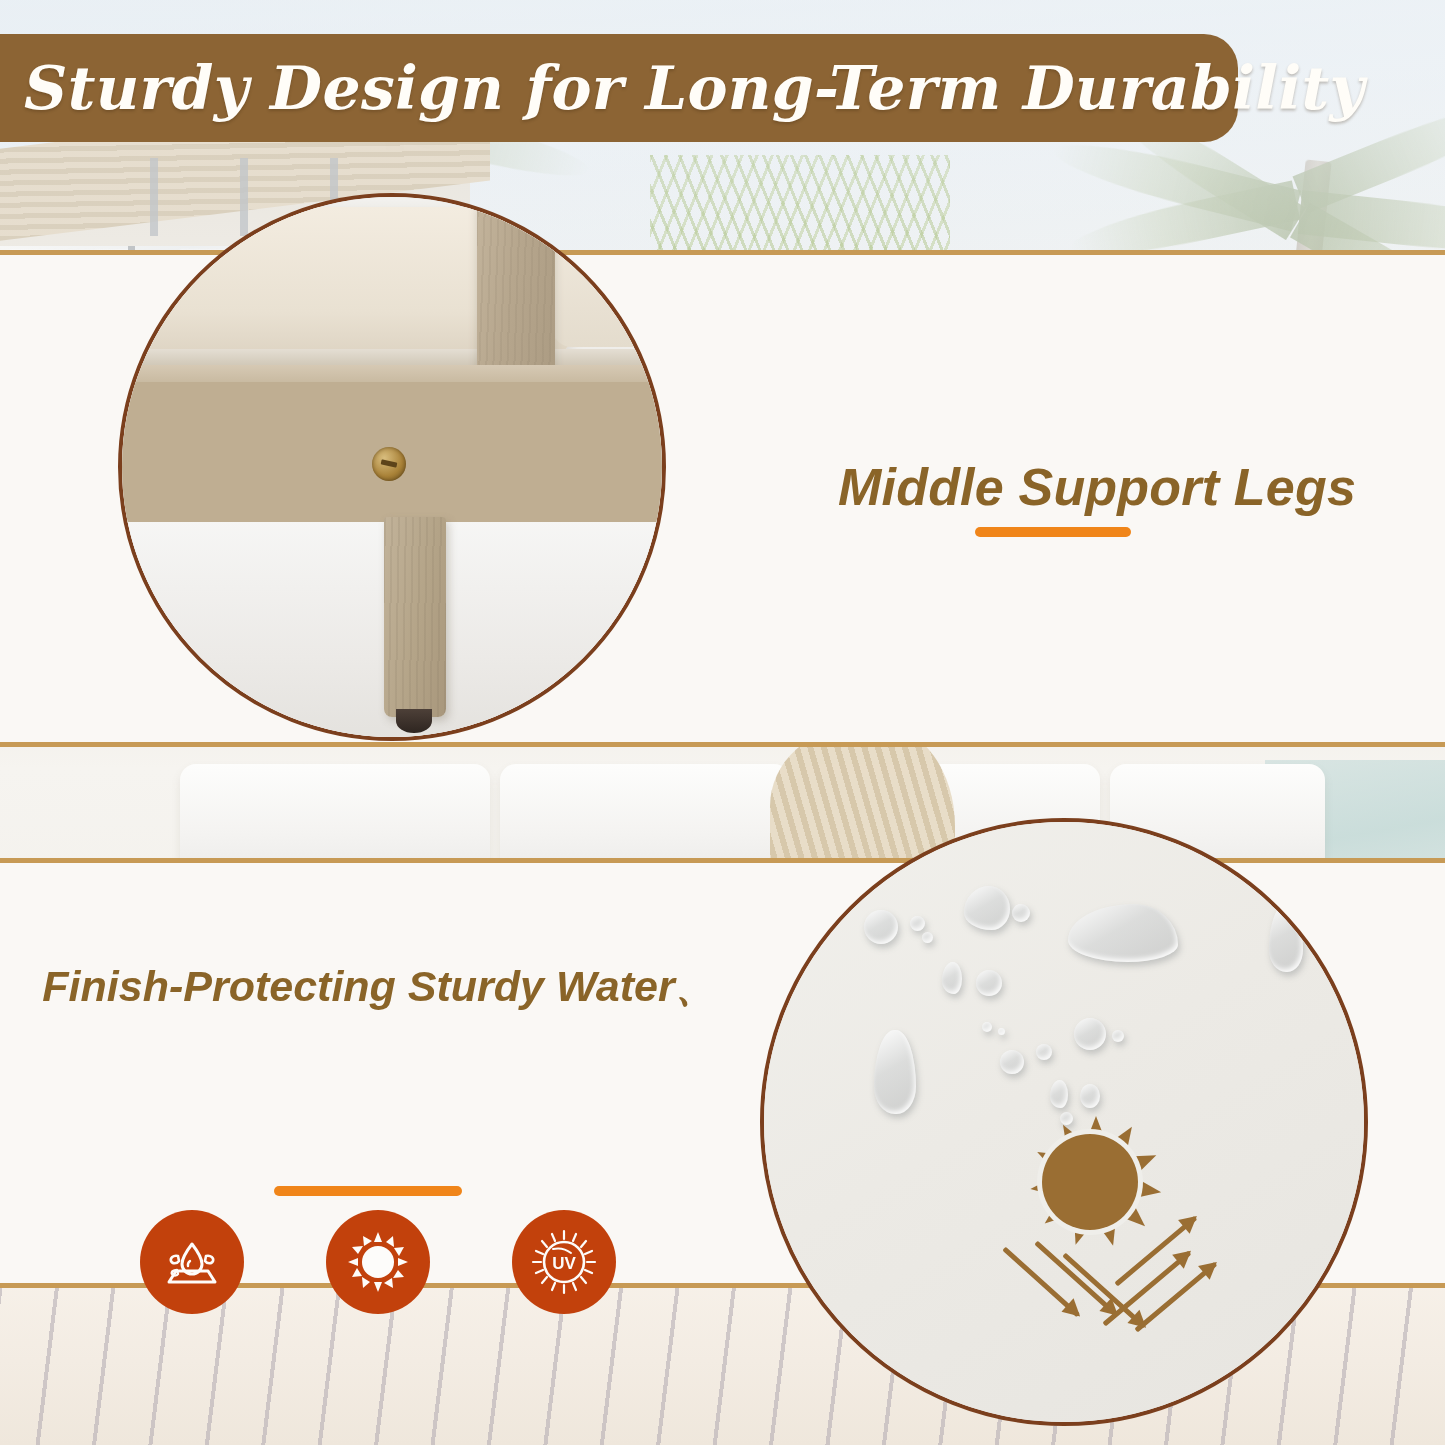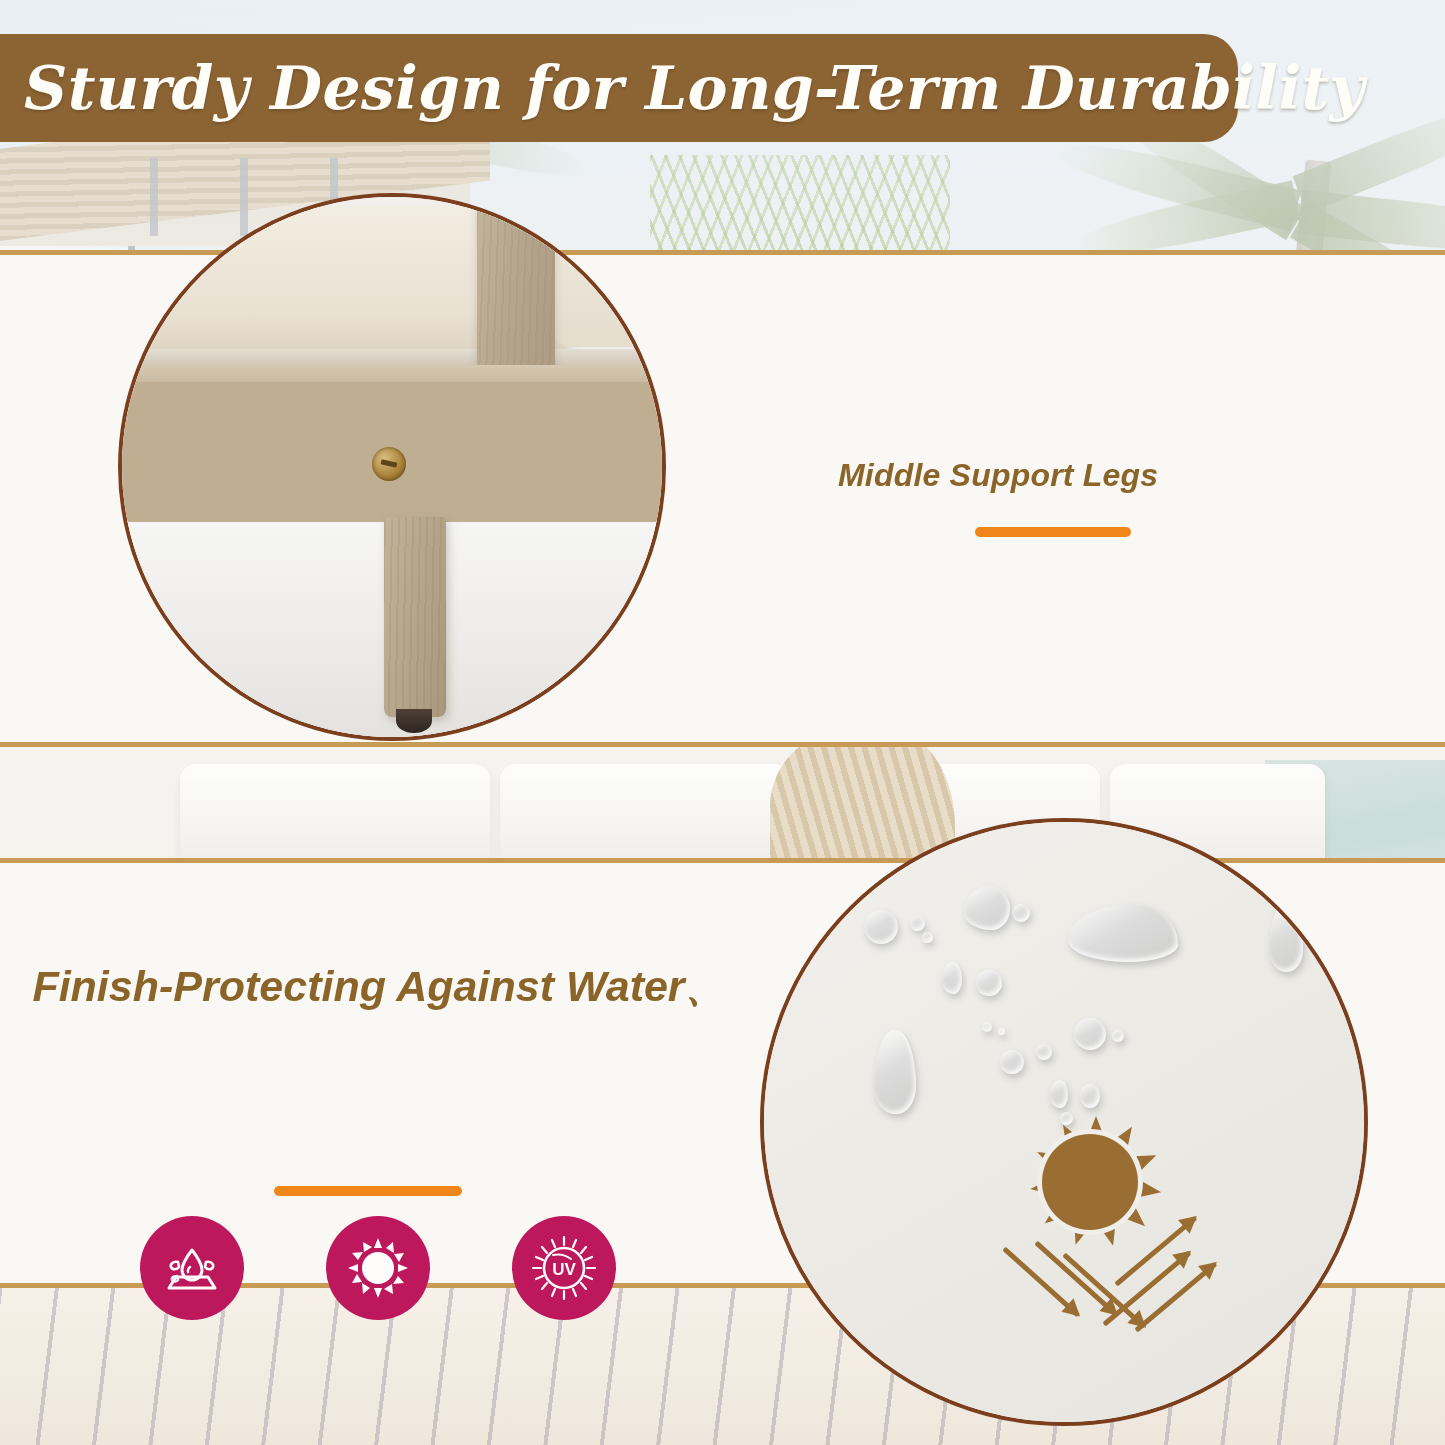--- a/index.html
+++ b/index.html
@@ -214,38 +214,38 @@
     position:absolute;height:5px;background:#9a6e33;transform-origin:left center;border-radius:2px;
   }
   .arrow:after{
     content:"";position:absolute;right:-2px;top:-7px;
     border-top:9px solid transparent;border-bottom:9px solid transparent;
     border-left:17px solid #9a6e33;
   }
 
   
   .callout-title{
-    position:absolute;color:#8a6428;font-size:32px;font-weight:bold;font-style:italic;
+    position:absolute;color:#8a6428;font-size:52px;font-weight:bold;font-style:italic;
     white-space:nowrap;letter-spacing:.2px;
   }
   #legs-title{left:838px;top:457px;}
   .ul-bar{position:absolute;height:10px;border-radius:6px;background:#f08519;}
   #legs-bar{left:975px;top:527px;width:156px;}
 
   .wr-block{position:absolute;left:0;top:955px;width:760px;text-align:center;}
   .wr-line{
     color:#8a6428;font-size:43px;font-weight:bold;font-style:italic;line-height:62px;
     white-space:nowrap;
   }
   #wr-bar{left:274px;top:1186px;width:188px;}
 
   .icon-row{position:absolute;left:140px;top:1206px;width:500px;height:104px;}
   .icon-circle{
-    position:absolute;top:10px;width:104px;height:104px;border-radius:50%;
-    background:#be185d;
+    position:absolute;top:4px;width:104px;height:104px;border-radius:50%;
+    background:#c2410c;
   }
   #ic-water{left:0;}
   #ic-sun{left:186px;}
   #ic-uv{left:372px;}
   .icon-circle svg{position:absolute;left:50%;top:50%;transform:translate(-50%,-50%);}
 
   
   .plant{
     position:absolute;left:650px;top:155px;width:300px;height:105px;
     background:
@@ -378,21 +378,21 @@
       <div class="arrow" style="left:240px;top:424px;width:100px;transform:rotate(42deg);"></div>
       <div class="arrow" style="left:300px;top:430px;width:108px;transform:rotate(42deg);"></div>
 
       <div class="arrow" style="left:340px;top:500px;width:112px;transform:rotate(-40deg);"></div>
       <div class="arrow" style="left:372px;top:506px;width:104px;transform:rotate(-40deg);"></div>
       <div class="arrow" style="left:352px;top:460px;width:104px;transform:rotate(-40deg);"></div>
     </div>
   </div>
 
   <div class="wr-block">
-    <div class="wr-line">Finish-Protecting Against Water、</div>
+    <div class="wr-line">Finish-Protecting Sturdy Water、</div>
   </div>
   <div class="ul-bar" id="wr-bar"></div>
 
   <div class="icon-row">
 
     <div class="icon-circle" id="ic-water">
       <svg width="64" height="64" viewBox="0 0 64 64">
         <path d="M32 14 C32 14 22 27 22 34 a10 10 0 0 0 20 0 C42 27 32 14 32 14 Z" fill="none" stroke="#fdfcfa" stroke-width="3" stroke-linejoin="round"></path>
         <path d="M30 31 a5 5 0 0 0 -2 5" fill="none" stroke="#fdfcfa" stroke-width="2.4" stroke-linecap="round"></path>
         <path d="M18 26 c-5 -1 -8 2 -7 5 c1 3 6 3 8 0 Z" fill="none" stroke="#fdfcfa" stroke-width="2.6" stroke-linejoin="round"></path>

